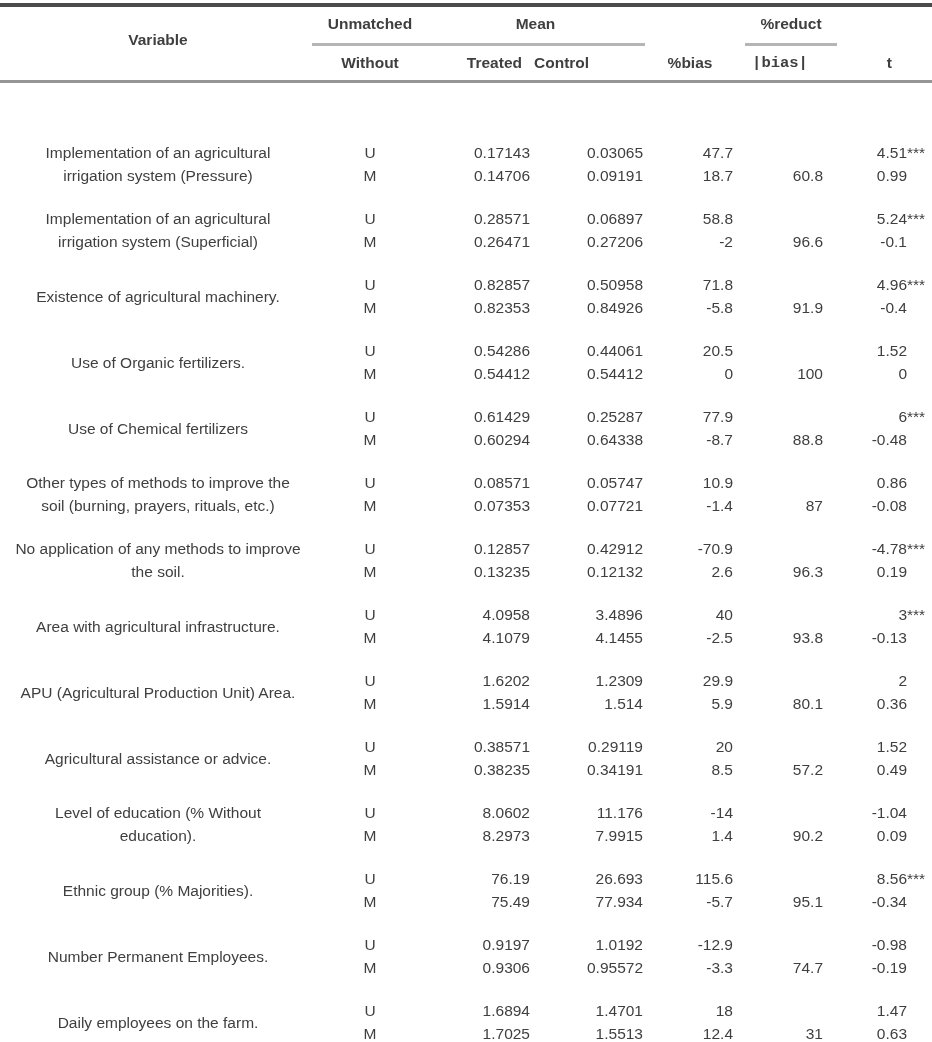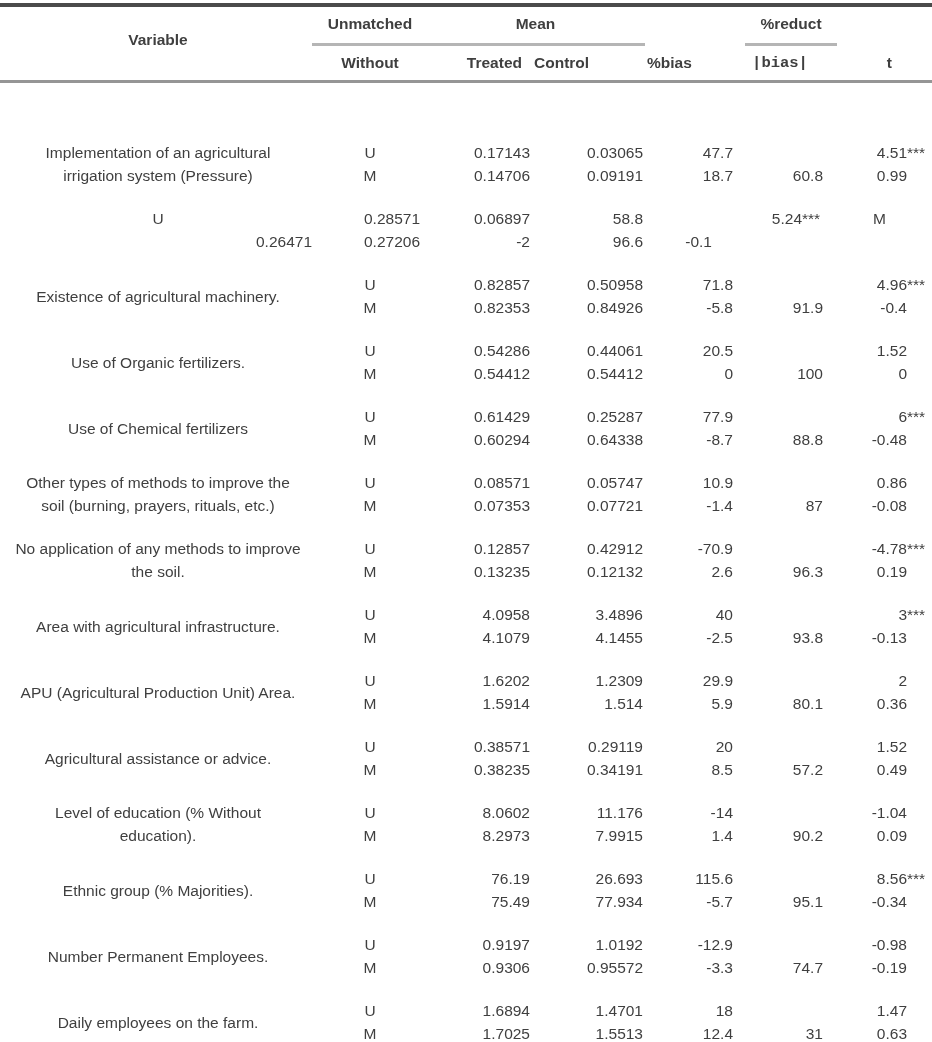--- a/index.html
+++ b/index.html
@@ -28,21 +28,21 @@
   .rule-reduct{left:745px;top:43px;width:92px;height:3px;}
   .rule-header-bottom{left:0;top:80px;width:932px;height:3px;background:var(--header-rule);}
   .h{position:absolute;font-weight:bold;white-space:nowrap;}
   .h-variable{left:0;top:0;width:316px;height:80px;display:flex;align-items:center;justify-content:center;}
   .h-unmatched{left:316px;top:15px;width:108px;text-align:center;}
   .h-mean{left:424px;top:15px;width:223px;text-align:center;}
   .h-reduct{left:745px;top:15px;width:92px;text-align:center;}
   .h-matched{left:316px;top:54px;width:108px;text-align:center;}
   .h-treated{left:416px;top:54px;width:110px;text-align:right;padding-right:4px;box-sizing:border-box;}
   .h-control{left:534px;top:54px;width:113px;text-align:left;padding-right:4px;box-sizing:border-box;}
-  .h-pctbias{left:647px;top:54px;width:90px;text-align:left;padding-right:4px;box-sizing:border-box;}
+  .h-pctbias{left:647px;top:54px;width:90px;text-align:center;padding-right:4px;box-sizing:border-box;}
   .h-absbias{left:737px;top:54px;width:90px;text-align:center;padding-right:4px;box-sizing:border-box;font-family:Liberation Mono, monospace;}
   .h-t{left:827px;top:54px;width:105px;text-align:right;padding-right:40px;box-sizing:border-box;}
   
   .tbody{padding-top:9px;}
   .block{
     display:grid;
     grid-template-columns:316px 108px 110px 113px 90px 90px 105px;
     grid-auto-rows:23px;
     margin-top:47px;
   }
@@ -101,20 +101,21 @@
 
     <div class="cell um">M</div>
     <div class="cell num">0.14706</div>
     <div class="cell num">0.09191</div>
     <div class="cell num">18.7</div>
     <div class="cell num">60.8</div>
     <div class="cell tstat"><span>0.99</span><span class="stars"></span></div>
   </div>
 
   <div class="block">
+    <div class="cell var">Implementation of an agricultural irrigation system (Superficial)</div>
 
     <div class="cell um">U</div>
     <div class="cell num">0.28571</div>
     <div class="cell num">0.06897</div>
     <div class="cell num">58.8</div>
     <div class="cell num"></div>
     <div class="cell tstat"><span>5.24</span><span class="stars">***</span></div>
 
     <div class="cell um">M</div>
     <div class="cell num">0.26471</div>

